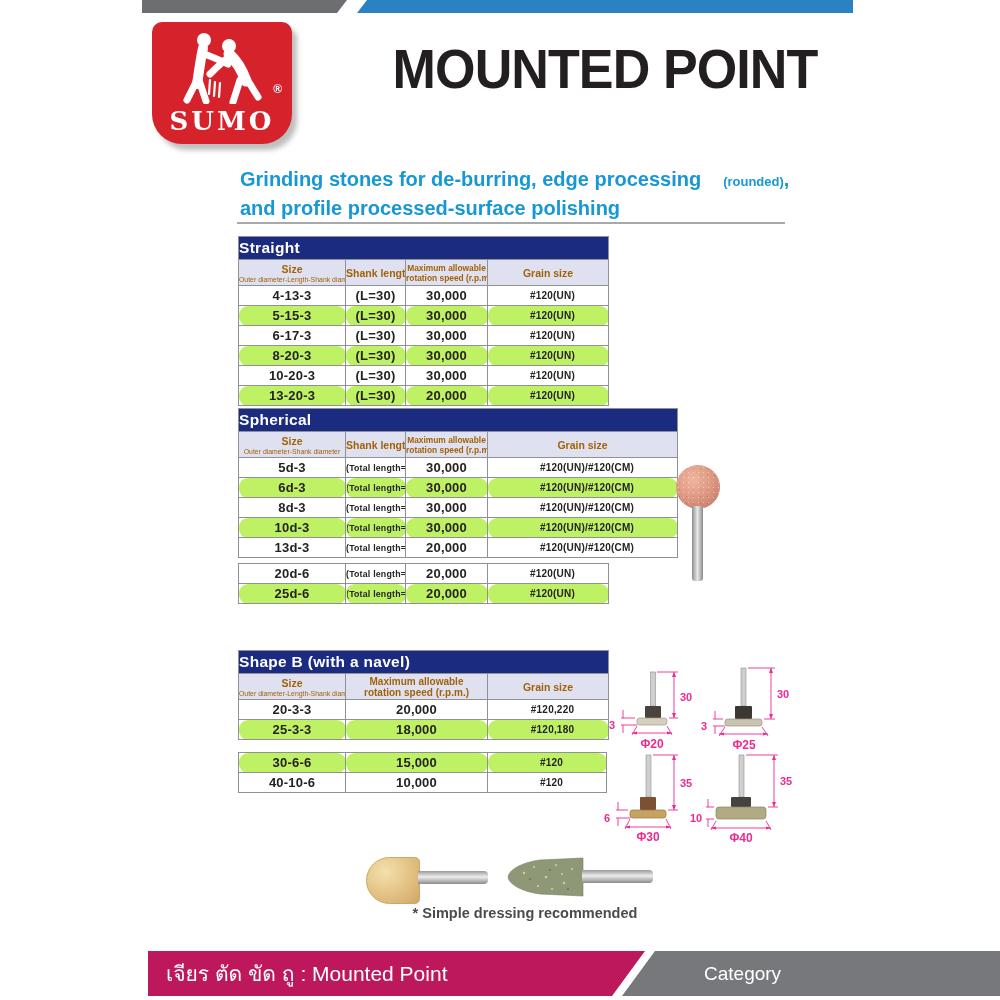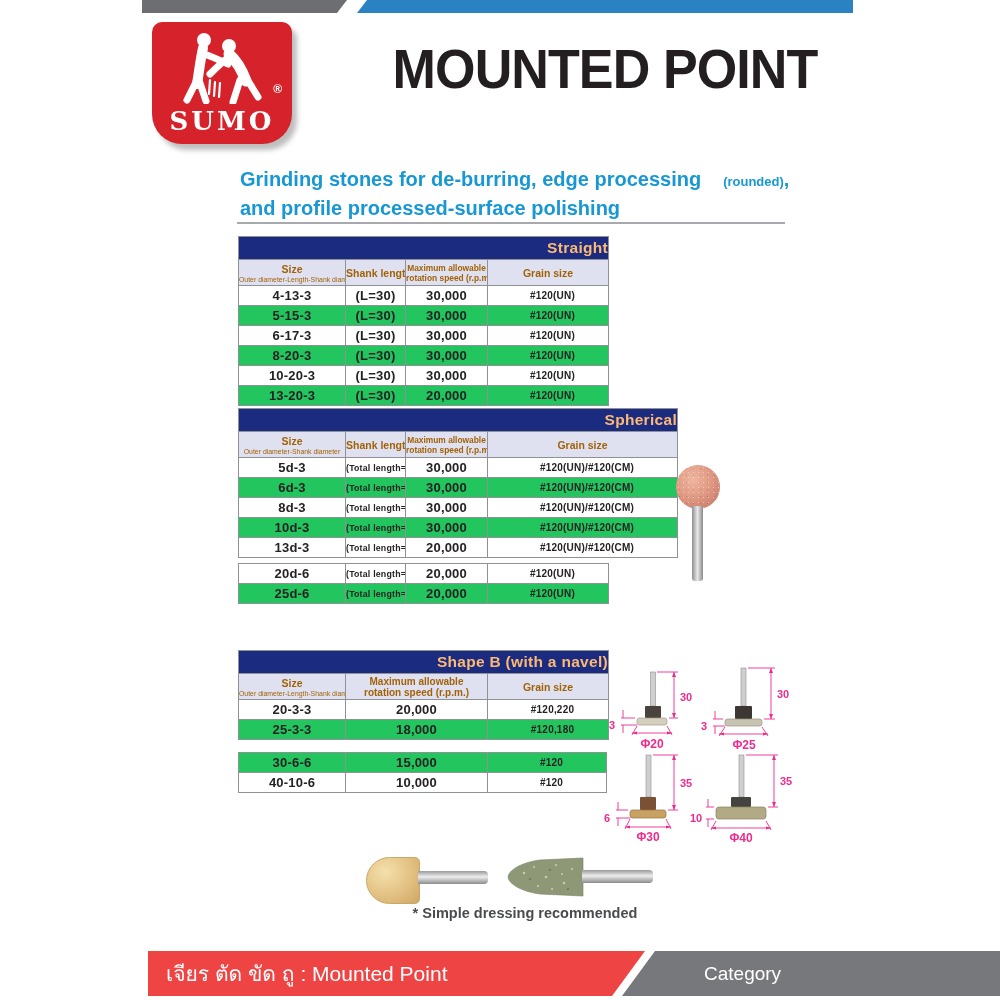--- a/index.html
+++ b/index.html
@@ -25,30 +25,30 @@
     font-size:56px;font-weight:bold;letter-spacing:-1px;transform:scaleX(.93);transform-origin:center;
     white-space:nowrap;}
   .subtitle{position:absolute;left:240px;top:166px;width:600px;color:#1798D4;font-weight:bold;
     font-size:20px;line-height:27px;white-space:nowrap;}
   .subtitle .note{font-size:13px;font-weight:bold;margin-left:22px;}
   .divider{position:absolute;left:237px;top:222px;width:548px;height:2px;background:#A7A9AC;}
 
   
   .cat-table{position:absolute;border-collapse:collapse;table-layout:fixed;background:#fff;}
   .cat-table th,.cat-table td{border:1px solid #8F9194;overflow:hidden;white-space:nowrap;padding:0;}
-  .tbl-title{height:22px;background:#1B2B80;color:#fdba74;font-size:15.5px;font-weight:bold;
-    text-align:right;letter-spacing:.3px;}
+  .tbl-title{height:22px;background:#1B2B80;color:#ffffff;font-size:15.5px;font-weight:bold;
+    text-align:left;letter-spacing:.3px;}
   .colhead th{background:#E0E1F0;height:25px;text-align:center;vertical-align:middle;color:#a16207;}
   .ch-main{font-size:10.5px;font-weight:bold;}
   .ch-sub{font-size:6.9px;font-weight:normal;margin-top:1px;}
   .cat-table td{height:19px;font-size:13px;font-weight:600;text-align:center;color:#262224;
     letter-spacing:.2px;}
   .cat-table td.sm{font-size:8.8px;}
   .cat-table td.gr{text-align:center;padding-left:9px;font-size:10px;}
-  .cat-table tr.alt td{background:#22c55e;}
+  .cat-table tr.alt td{background:#bef264;border-radius:9px;}
 
   
   .ball{position:absolute;left:676px;top:465px;width:44px;height:44px;border-radius:50%;
     background:
       radial-gradient(rgba(255,255,255,.45) 12%,transparent 14%),
       radial-gradient(rgba(150,70,55,.35) 9%,transparent 11%),
       radial-gradient(circle at 38% 32%,#F0B69E 0%,#E09A84 45%,#CE8472 75%,#BD7363 100%);
     background-size:5px 5px,7px 7px,100% 100%;}
   .ball-shank{position:absolute;left:692px;top:506px;width:11px;height:75px;
     background:linear-gradient(90deg,#8F8F8F 0%,#E8E8E8 50%,#8A8A8A 100%);border-radius:0 0 3px 3px;}
@@ -62,21 +62,21 @@
   .dressing-note{position:absolute;left:350px;top:905px;width:350px;text-align:center;
     color:#4A4B4D;font-size:14.5px;font-weight:bold;}
 
   
   .diag{position:absolute;}
   .diag text{font-family:"Liberation Sans",sans-serif;font-weight:bold;fill:#EC2B8E;}
   .pink{stroke:#EC2B8E;stroke-width:.9;fill:none;}
   .ptri{fill:#EC2B8E;stroke:none;}
 
   
-  .footer-blue{position:absolute;left:148px;top:951px;width:497px;height:45px;background:#ef4444;
+  .footer-blue{position:absolute;left:148px;top:951px;width:497px;height:45px;background:#be185d;
     clip-path:polygon(0 0,100% 0,calc(100% - 33px) 100%,0 100%);color:#fff;font-size:21px;
     line-height:45px;padding-left:18px;box-sizing:border-box;white-space:nowrap;}
   .footer-gray{position:absolute;left:622px;top:951px;width:378px;height:45px;background:#77787B;
     clip-path:polygon(33px 0,100% 0,100% 100%,0 100%);color:#fff;display:flex;align-items:baseline;flex-direction:column;}
   .footer-gray .cat{font-size:19px;margin-left:82px;line-height:45px;}
   .footer-gray .num{font-size:36px;margin-left:10px;align-self:center;margin-top:2px;}
 </style>
 </head>
 <body>
 

